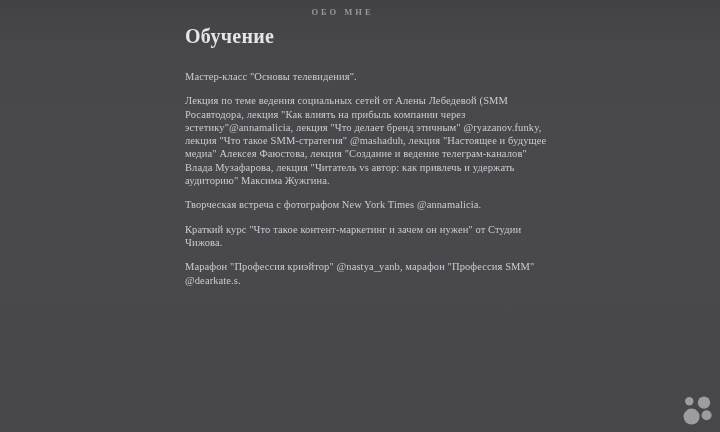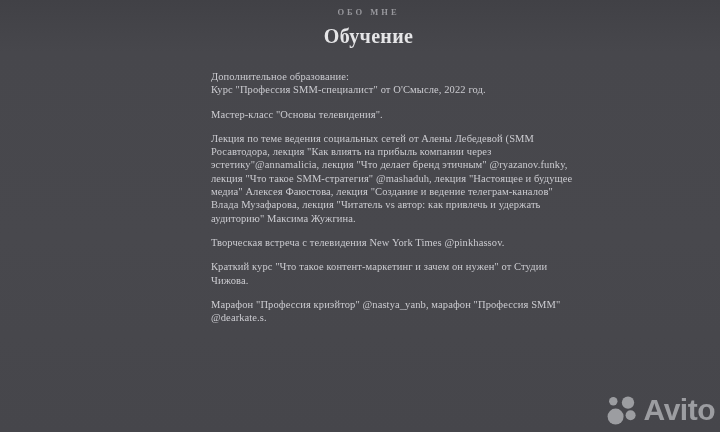--- a/index.html
+++ b/index.html
@@ -11,32 +11,32 @@
     --watermark:#9c9da1;
   }
   *{box-sizing:border-box;}
   html,body{margin:0;padding:0;}
   body{
     width:720px;height:432px;position:relative;overflow:hidden;
     background:linear-gradient(180deg,var(--background-top) 0%,var(--background) 12%,#48484d 55%,#46464b 100%);
     font-family:"Liberation Serif",serif;
   }
   .column{
-    position:absolute;left:185px;top:0;width:315px;height:368px;margin-left:26px;
+    position:absolute;left:185px;top:0;width:315px;height:368px;
   }
   .eyebrow{
     padding-top:7px;
     text-align:center;
     font-size:8.5px;font-weight:bold;
     letter-spacing:3px;
     color:var(--eyebrow-text);
   }
   .title{
     margin:8px 0 0 0;
-    text-align:center;
+    text-align:left;
     font-size:20px;font-weight:bold;letter-spacing:0.3px;
     color:var(--title-text);
   }
   .body-text{
     position:absolute;top:70px;left:0;width:100%;
   }
   .body-text p{
     margin:0 0 11px 0;
     font-size:10.5px;line-height:13.3px;
     letter-spacing:0.1px;
@@ -57,39 +57,36 @@
   }
 </style>
 </head>
 <body>
 
 <div class="column">
   <div class="eyebrow">ОБО МНЕ</div>
   <h1 class="title">Обучение</h1>
 
   <div class="body-text">
-    <p>Дополнительное образование:
-Курс "Профессия SMM-специалист" от О'Смысле, 2022 год.</p>
     <p>Мастер-класс "Основы телевидения".</p>
     <p>Лекция по теме ведения социальных сетей от Алены Лебедевой (SMM
 Росавтодора, лекция "Как влиять на прибыль компании через
 эстетику"@annamalicia, лекция "Что делает бренд этичным" @ryazanov.funky,
 лекция "Что такое SMM-стратегия" @mashaduh, лекция "Настоящее и будущее
 медиа" Алексея Фаюстова, лекция "Создание и ведение телеграм-каналов"
 Влада Музафарова, лекция "Читатель vs автор: как привлечь и удержать
 аудиторию" Максима Жужгина.</p>
-    <p>Творческая встреча с телевидения New York Times @pinkhassov.</p>
+    <p>Творческая встреча с фотографом New York Times @annamalicia.</p>
     <p>Краткий курс "Что такое контент-маркетинг и зачем он нужен" от Студии
 Чижова.</p>
     <p>Марафон "Профессия криэйтор" @nastya_yanb, марафон "Профессия SMM"
 @dearkate.s.</p>
   </div>
 </div>
 
 <div class="watermark">
   <svg width="33" height="36" viewBox="0 0 33 36" aria-hidden="true">
     <circle cx="7.3" cy="8.3" r="4.2" fill="currentColor"></circle>
     <circle cx="22" cy="9.6" r="6.2" fill="currentColor"></circle>
     <circle cx="9.6" cy="23.6" r="8" fill="currentColor"></circle>
     <circle cx="24.6" cy="22.3" r="5" fill="currentColor"></circle>
   </svg>
-  <span class="wordmark">Avito</span>
 </div>
 
 </body></html>

